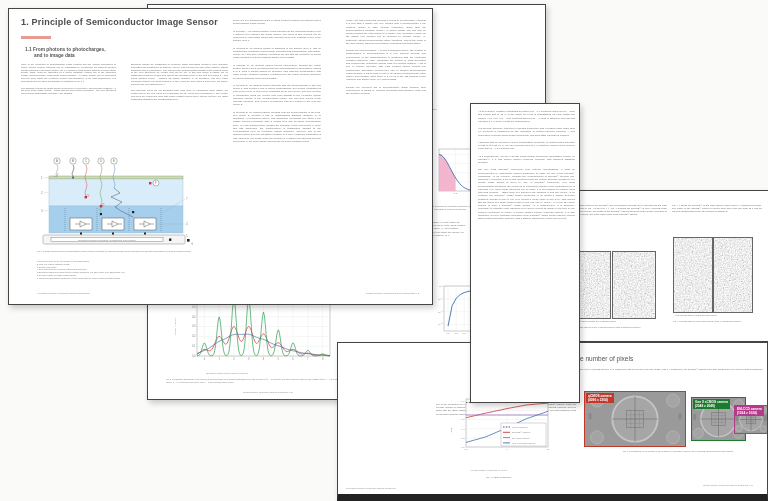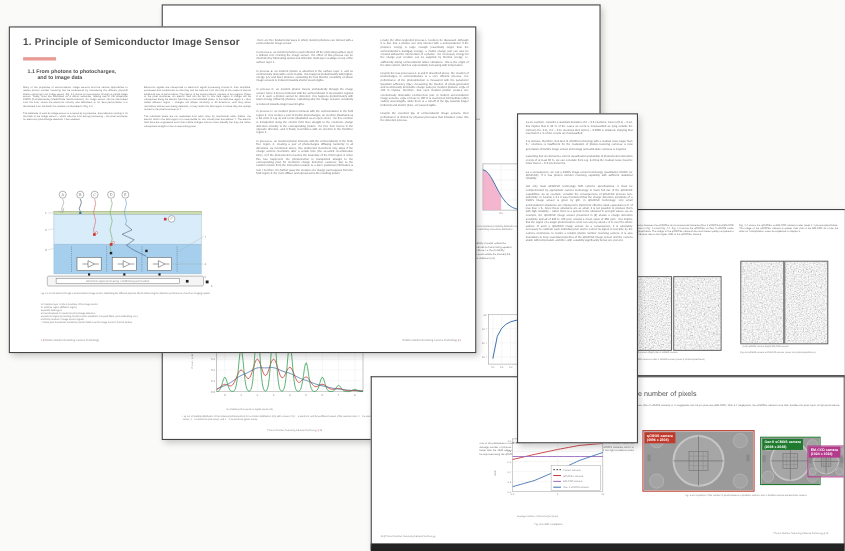--- a/index.html
+++ b/index.html
@@ -324,21 +324,21 @@
     <div>(1024 x 1024)</div>
   </div>
   <div class="abs cap" style="left:252px;top:107px;width:176px;font-size:2.1px;text-align:center;">Fig. 4-5 Comparison of the number of pixels between a qCMOS® camera, Gen II sCMOS camera and EM-CCD camera</div>
   <div class="abs footer" style="right:14px;top:141px;font-size:2.2px;">
     <span>Photon Number Resolving Camera Technology</span>
     <span class="pipe">|</span>
     <span class="pagenum">19</span>
   </div>
 </div>
 
-<div class="sheet" style="left:8px;top:24px;width:425px;height:297px;">
+<div class="sheet" style="left:8px;top:8px;width:425px;height:297px;">
   <div class="abs" style="left:12px;top:8px;font-size:9px;font-weight:600;color:#4d4d4d;letter-spacing:.2px;white-space:nowrap;">1. Principle of Semiconductor Image Sensor</div>
   <div class="abs" style="left:12px;top:27px;width:30px;height:2.5px;background:#e89a94;"></div>
   <div class="abs" style="left:16px;top:38px;font-size:4.8px;font-weight:600;color:#555;line-height:1.25;">
     <div>1.1 From photons to photocharges,</div>
     <div style="padding-left:9px">and to image data</div>
   </div>
 
   <div class="abs txt" style="left:12px;top:54px;width:95px;font-size:2.3px;line-height:1.22;">
     <p class="p">Many of the properties of semiconductor image sensors and the various approaches to realize photon number resolving can be understood by considering the different physical effects occurring in an image sensor. Fig. 1-1 shows a cross-section through a typical image sensor. Today, most are fabricated on a silicon substrate, making use of the ubiquitous CMOS (Complementary Metal-Oxide Semiconductor). An image sensor can be illuminated from the front, where the electronic circuitry was fabricated, or for 'best performance' it is illuminated from the back; this situation is illustrated in Fig. 1-1.</p>
     <p class="p">The backside of such an image sensor is covered by a protective, anti-reflection coating 1. At the back of the image sensor – which was the front during processing – the pixel structures for electronic photocharge detection 4 are situated.</p>

